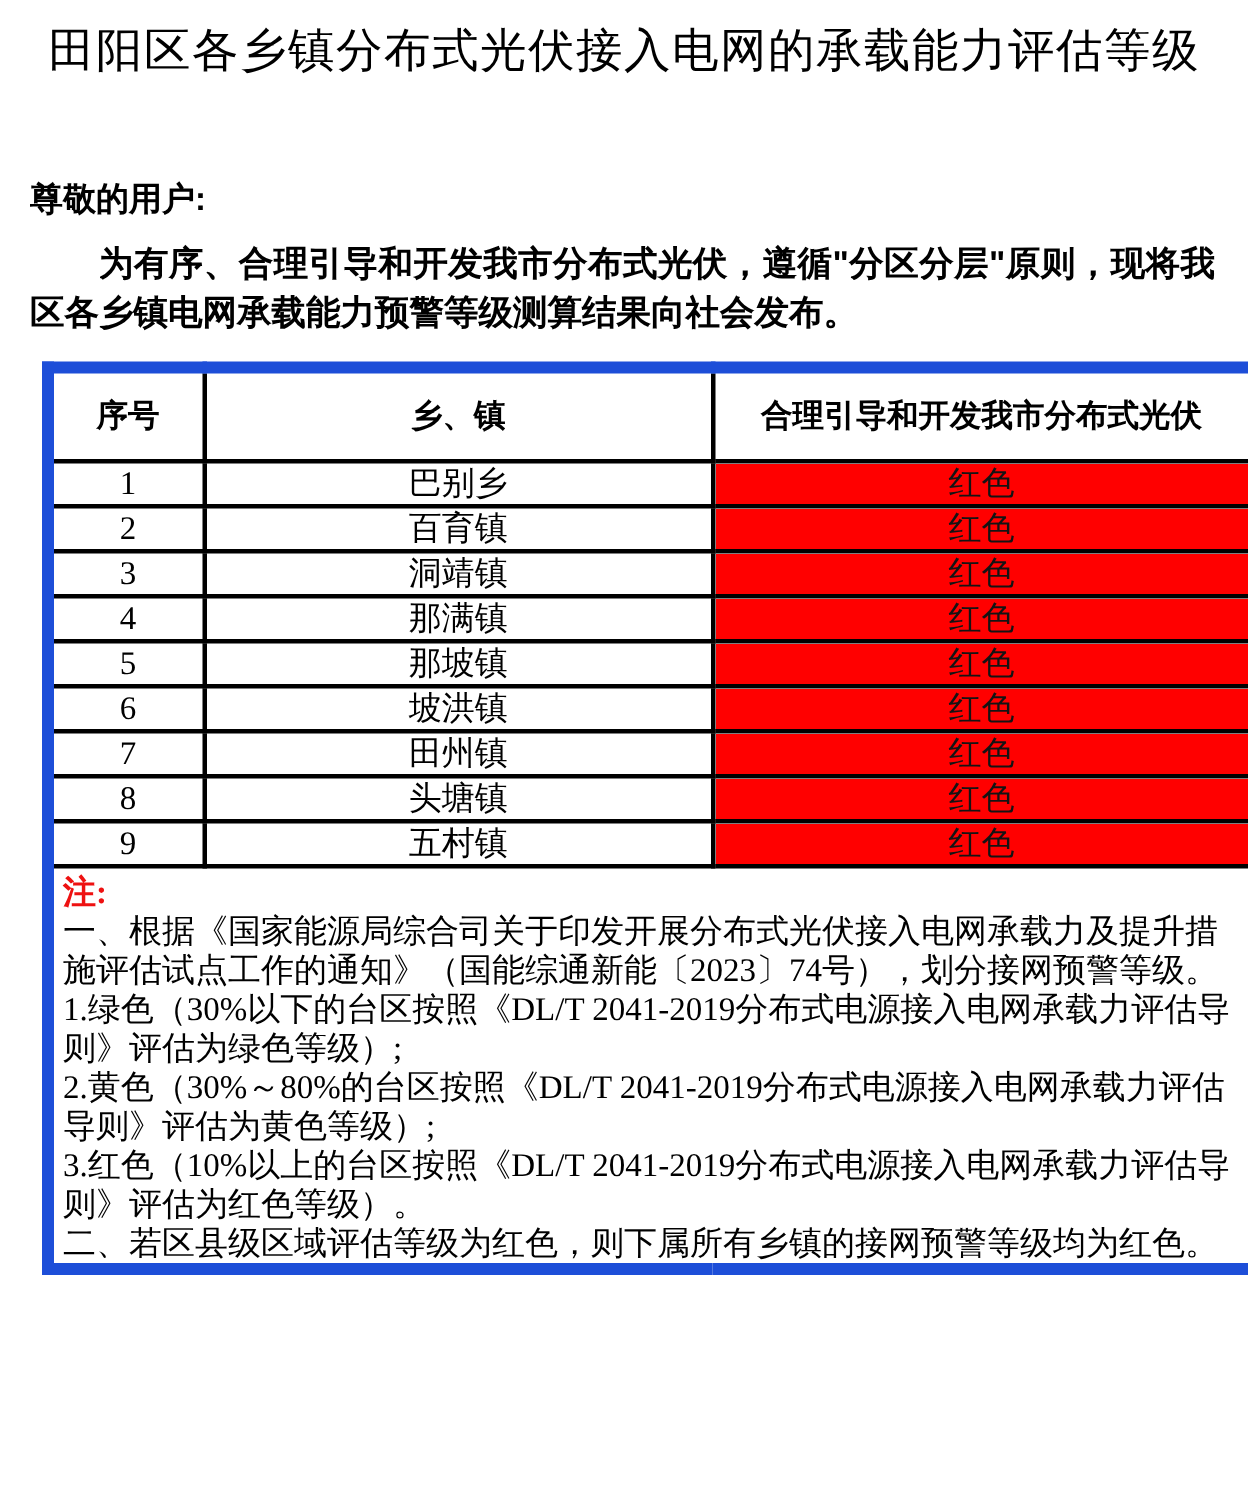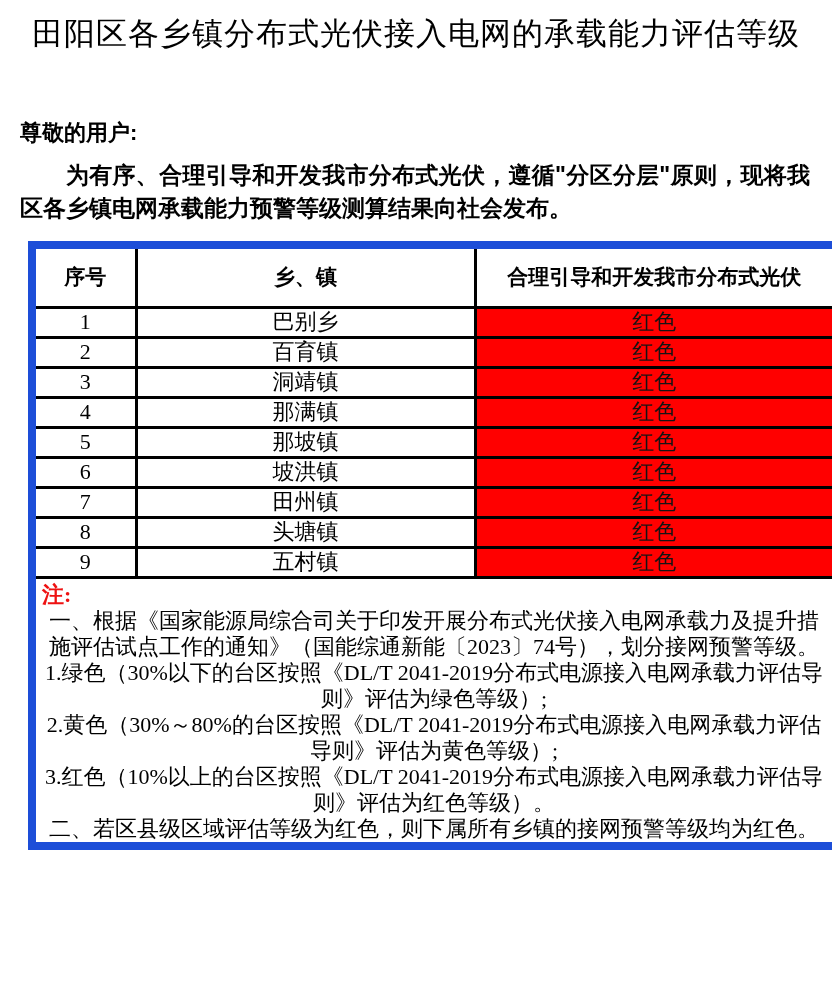--- a/index.html
+++ b/index.html
@@ -84,21 +84,21 @@
     vertical-align: top;
     padding: 3px 6px 0 6px;
     font-size: 24px;
     line-height: 32px;
   }
   .note-label {
     display: block;
     color: var(--note-label-red, #ee1111);
     font-weight: bold;
   }
-  .note-item { margin: 0; text-align: center; }
+  .note-item { margin: 0; text-align: left; }
 </style>
 </head>
 <body>
 
 <div class="page">
 
   <h1 class="doc-title">田阳区各乡镇分布式光伏接入电网的承载能力评估等级</h1>
 
   <div class="greeting">尊敬的用户:</div>
 

